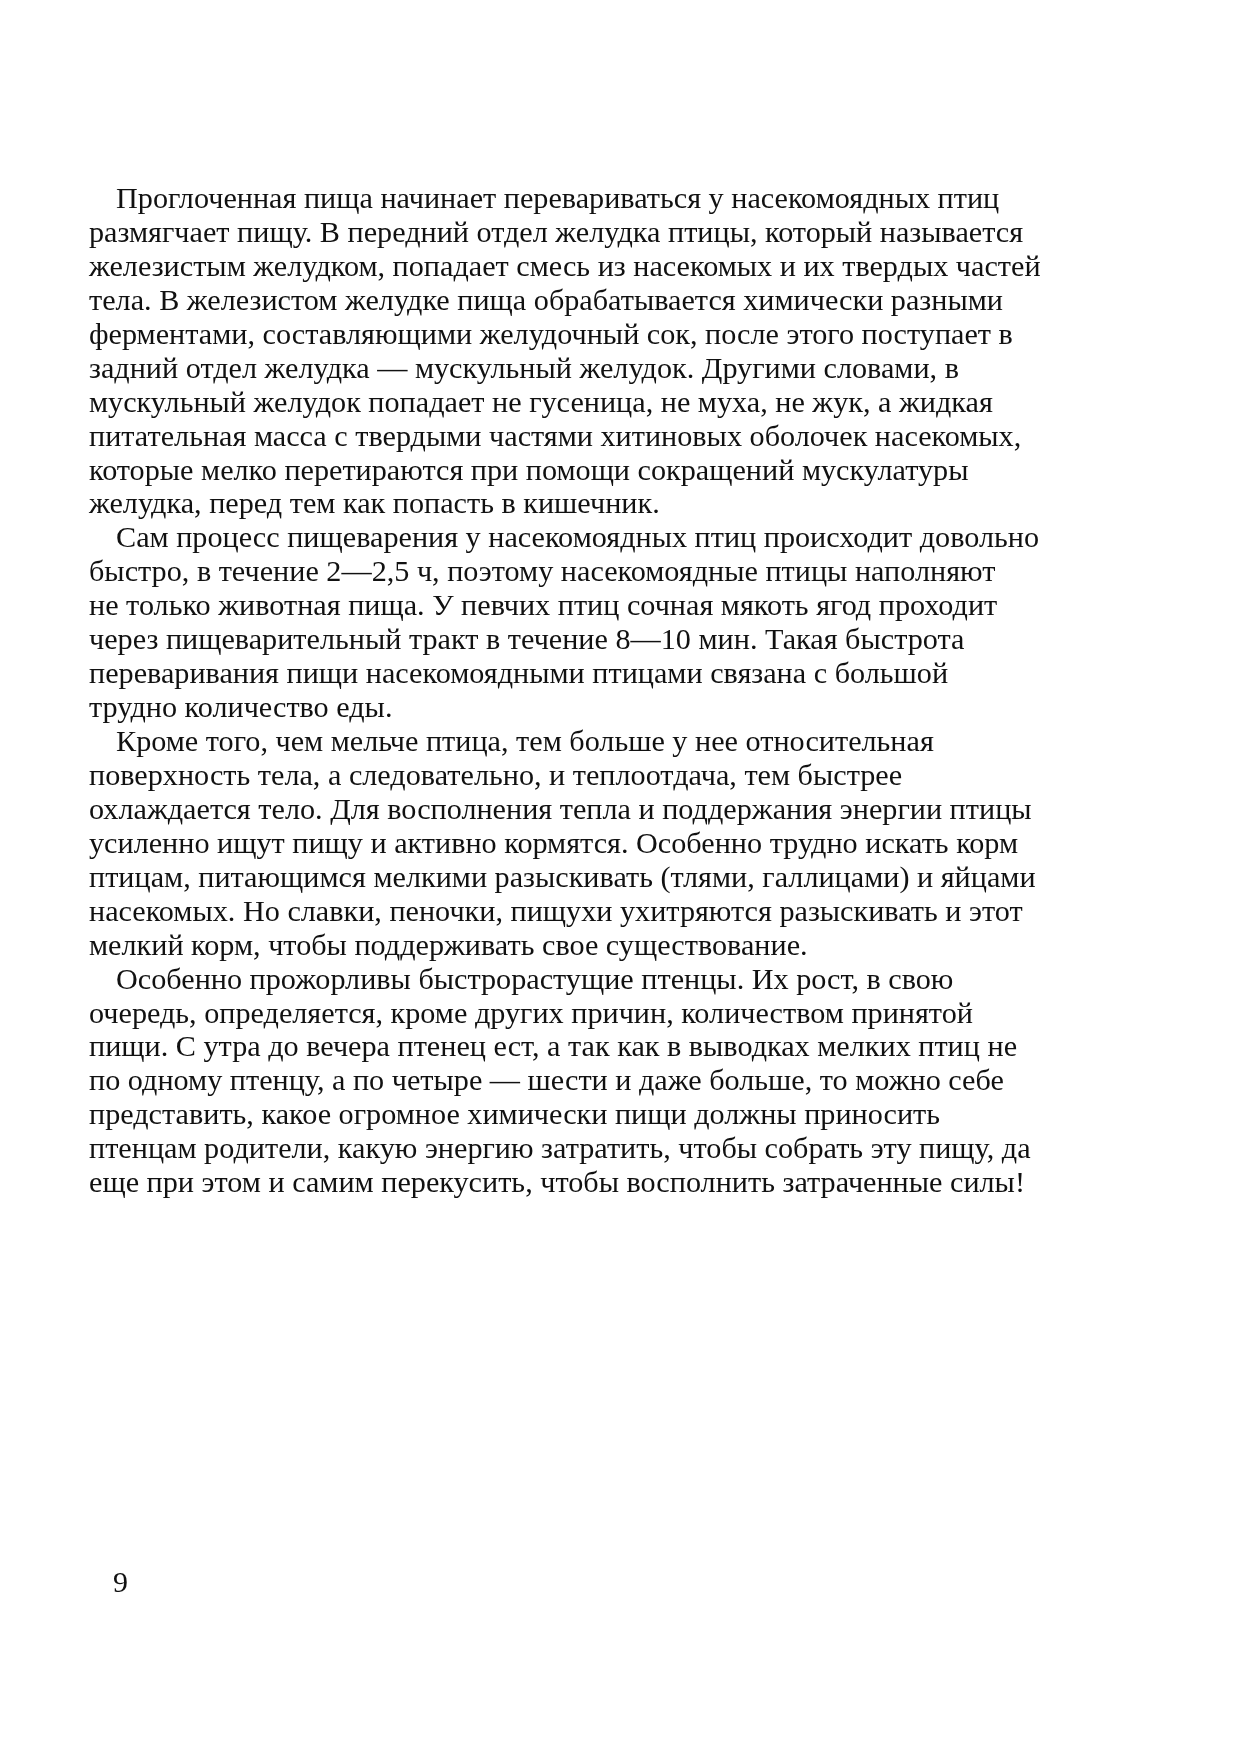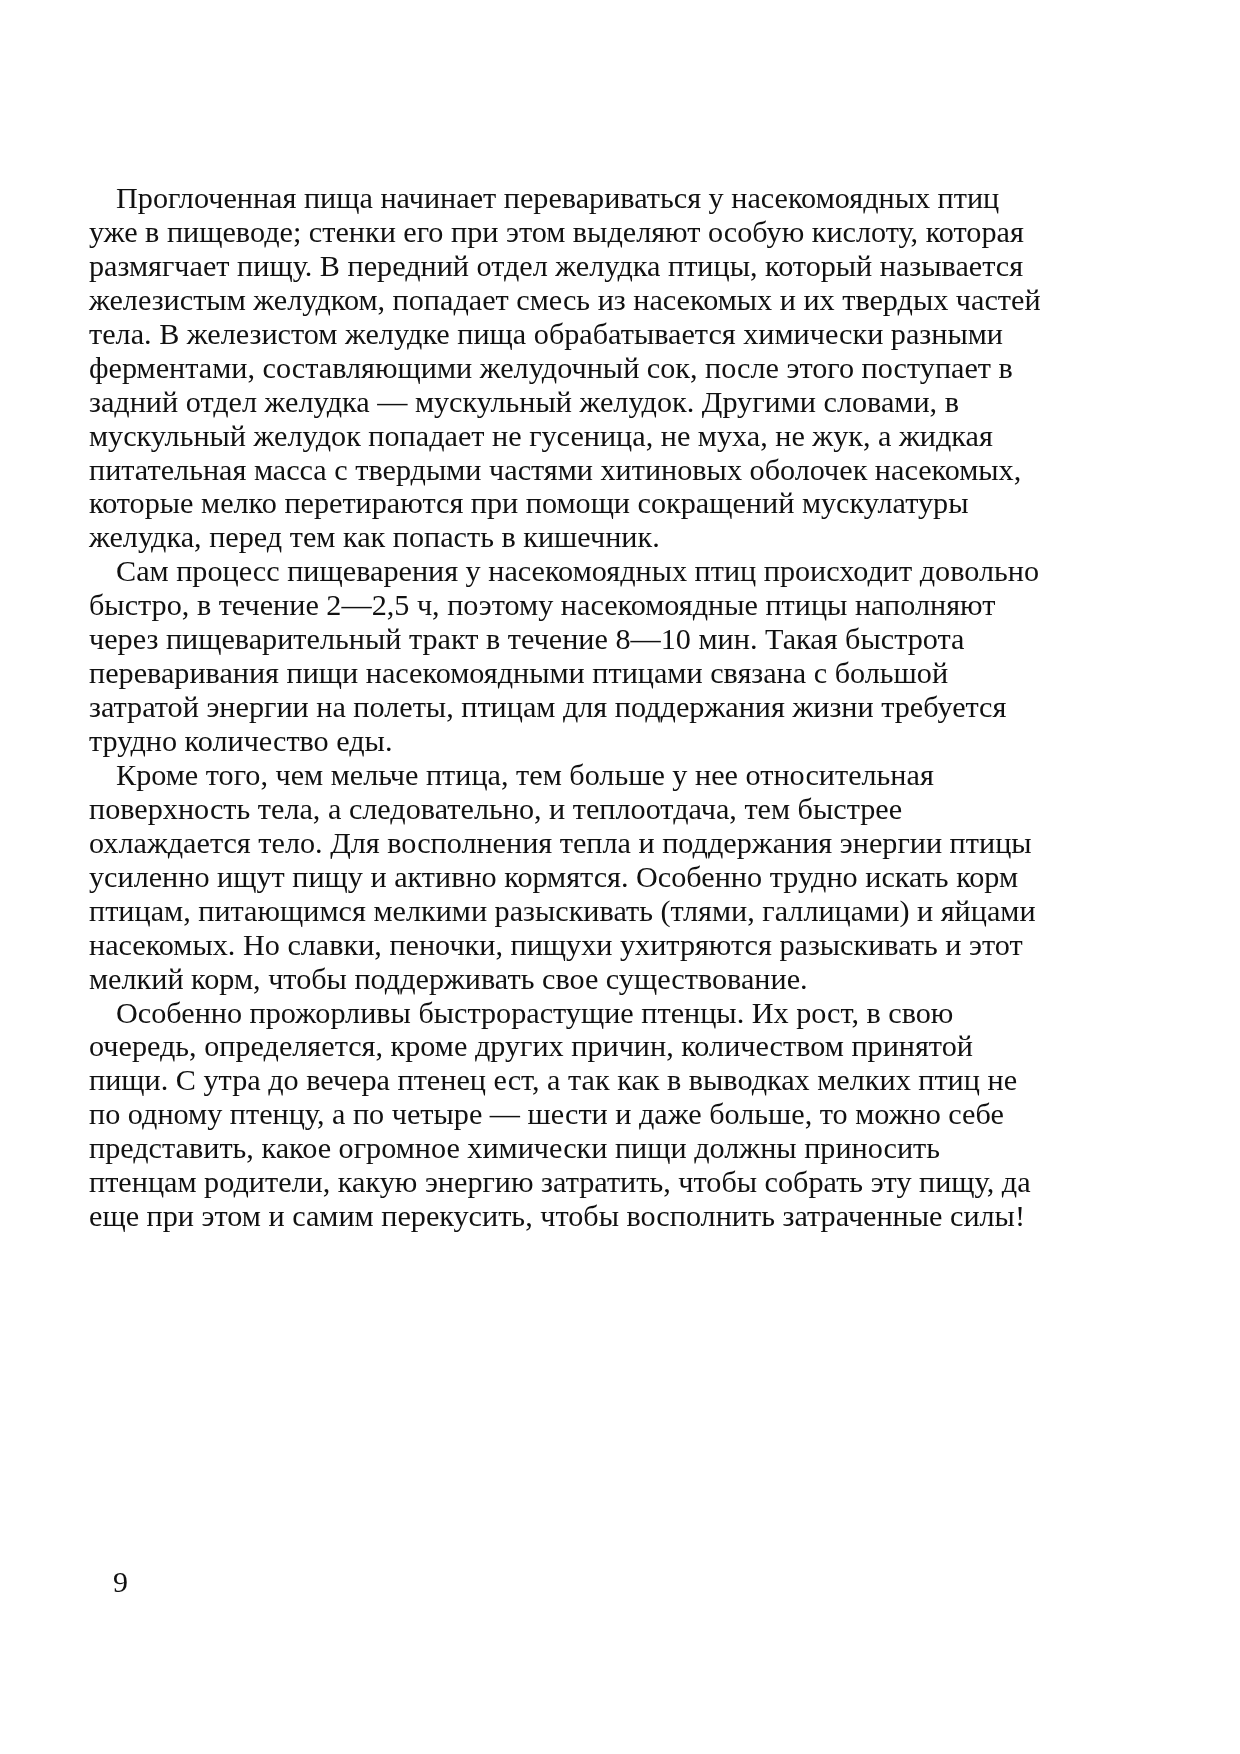--- a/index.html
+++ b/index.html
@@ -53,38 +53,37 @@
     }
   </style>
 </head>
 <body>
 
 <div class="page">
   <div class="text-block">
 
     <p class="paragraph">
       <span class="line first">Проглоченная пища начинает перевариваться у насекомоядных птиц</span>
-      <span class="line">уже в пищеводе; стенки его при этом выделяют особую кислоту, которая</span>
       <span class="line">размягчает пищу. В передний отдел желудка птицы, который называется</span>
       <span class="line">железистым желудком, попадает смесь из насекомых и их твердых частей</span>
       <span class="line">тела. В железистом желудке пища обрабатывается химически разными</span>
       <span class="line">ферментами, составляющими желудочный сок, после этого поступает в</span>
       <span class="line">задний отдел желудка — мускульный желудок. Другими словами, в</span>
       <span class="line">мускульный желудок попадает не гусеница, не муха, не жук, а жидкая</span>
       <span class="line">питательная масса с твердыми частями хитиновых оболочек насекомых,</span>
       <span class="line">которые мелко перетираются при помощи сокращений мускулатуры</span>
       <span class="line">желудка, перед тем как попасть в кишечник.</span>
     </p>
 
     <p class="paragraph">
       <span class="line first">Сам процесс пищеварения у насекомоядных птиц происходит довольно</span>
       <span class="line">быстро, в течение 2—2,5 ч, поэтому насекомоядные птицы наполняют</span>
+      <span class="line">не только животная пища. У певчих птиц сочная мякоть ягод проходит</span>
       <span class="line">через пищеварительный тракт в течение 8—10 мин. Такая быстрота</span>
       <span class="line">переваривания пищи насекомоядными птицами связана с большой</span>
-      <span class="line">затратой энергии на полеты, птицам для поддержания жизни требуется</span>
       <span class="line">трудно количество еды.</span>
     </p>
 
     <p class="paragraph">
       <span class="line first">Кроме того, чем мельче птица, тем больше у нее относительная</span>
       <span class="line">поверхность тела, а следовательно, и теплоотдача, тем быстрее</span>
       <span class="line">охлаждается тело. Для восполнения тепла и поддержания энергии птицы</span>
       <span class="line">усиленно ищут пищу и активно кормятся. Особенно трудно искать корм</span>
       <span class="line">птицам, питающимся мелкими разыскивать (тлями, галлицами) и яйцами</span>
       <span class="line">насекомых. Но славки, пеночки, пищухи ухитряются разыскивать и этот</span>

